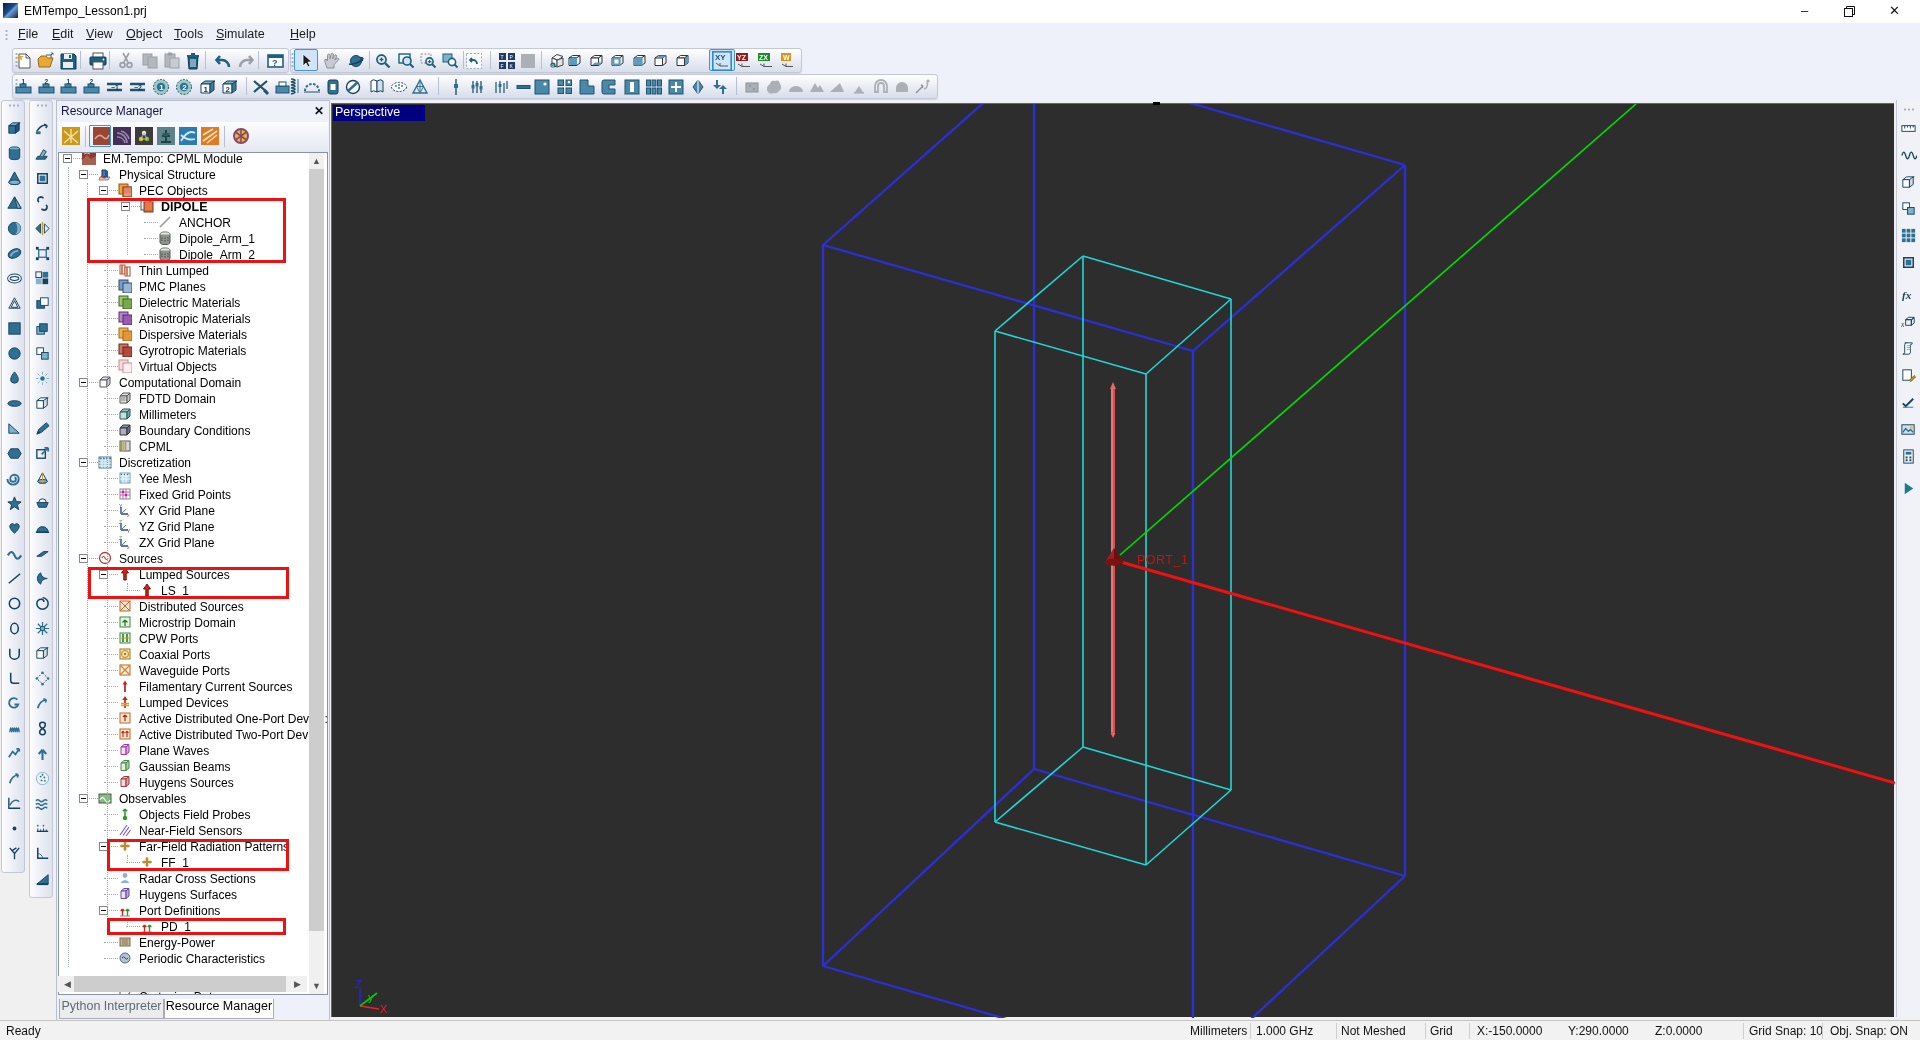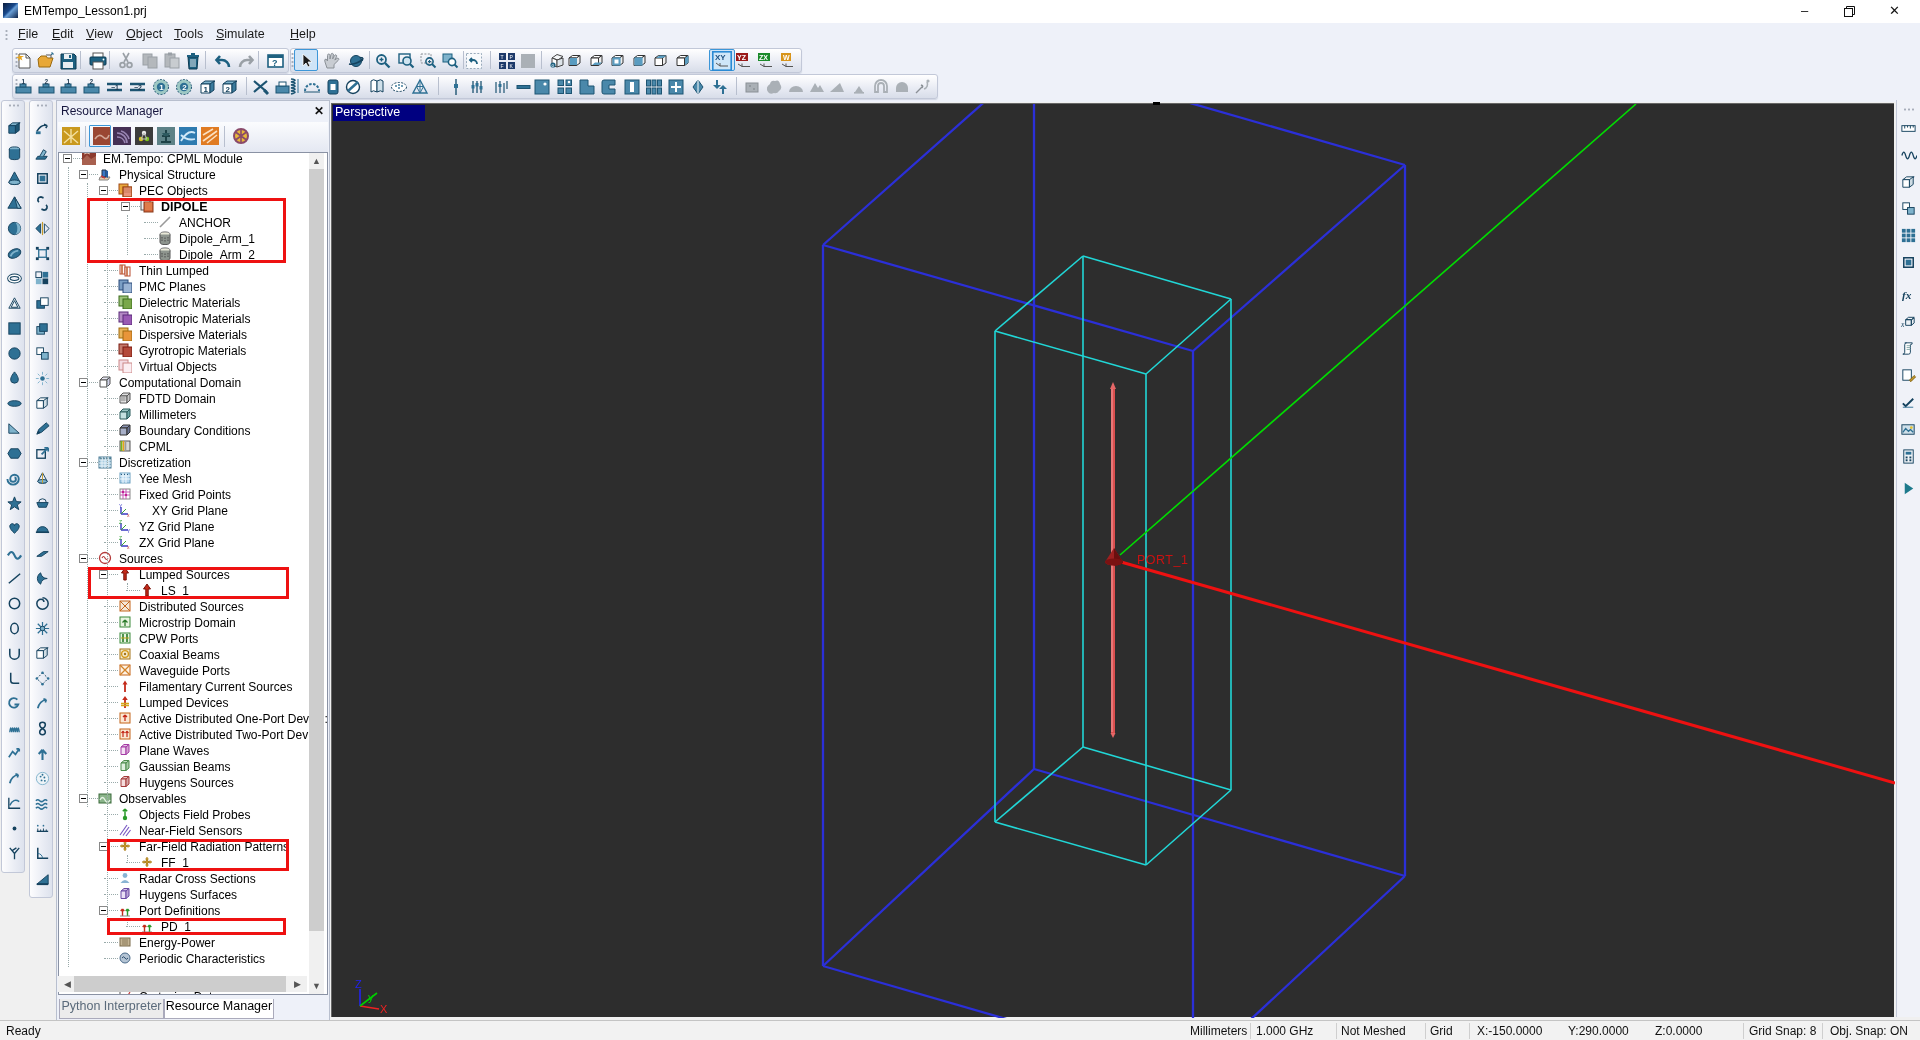--- a/index.html
+++ b/index.html
@@ -952,21 +952,21 @@
           <span class="tlbl" style="left:137px">Fixed Grid Points</span>
         </div>
         <div class="trow" style="top:502px">
           <i class="hdot" style="left:102px;width:14px"></i>
           <svg class="ticn" style="left:116px" viewBox="0 0 14 14">
             <path d="M3 11 L3 4 M3 11 L10 11" stroke="#3a3ac4" stroke-width="1.4"></path>
             <path d="M3 11 L8 6" stroke="#3aa43a"></path>
             <text x="1" y="5" font-size="5" fill="#3a3ac4">Y</text>
             <text x="9" y="14" font-size="5" fill="#c43a3a">x</text>
           </svg>
-          <span class="tlbl" style="left:150px">XY Grid Plane</span>
+          <span class="tlbl" style="left:137px">XY Grid Plane</span>
         </div>
         <div class="trow" style="top:518px">
           <i class="hdot" style="left:102px;width:14px"></i>
           <svg class="ticn" style="left:116px" viewBox="0 0 14 14">
             <path d="M3 11 L3 4 M3 11 L10 11" stroke="#3a3ac4" stroke-width="1.4"></path>
             <path d="M3 11 L8 6" stroke="#3aa43a"></path>
             <text x="1" y="5" font-size="5" fill="#3aa43a">Z</text>
             <text x="9" y="14" font-size="5" fill="#3a3ac4">Y</text>
           </svg>
           <span class="tlbl" style="left:137px">YZ Grid Plane</span>
@@ -1034,21 +1034,21 @@
           </svg>
           <span class="tlbl" style="left:137px">CPW Ports</span>
         </div>
         <div class="trow" style="top:646px">
           <i class="hdot" style="left:102px;width:14px"></i>
           <svg class="ticn" style="left:116px" viewBox="0 0 14 14">
             <rect x="2" y="2" width="10" height="10" fill="#f4ead0" stroke="#a4741a"></rect>
             <circle cx="7" cy="7" r="3.4" fill="none" stroke="#d49a1a" stroke-width="1.4"></circle>
             <circle cx="7" cy="7" r="1.2" fill="#a4741a"></circle>
           </svg>
-          <span class="tlbl" style="left:137px">Coaxial Beams</span>
+          <span class="tlbl" style="left:137px">Coaxial Ports</span>
         </div>
         <div class="trow" style="top:662px">
           <i class="hdot" style="left:102px;width:14px"></i>
           <svg class="ticn" style="left:116px" viewBox="0 0 14 14">
             <rect x="2" y="2" width="10" height="10" fill="#fdf2e4" stroke="#c4641a"></rect>
             <path d="M2 2 L12 12 M12 2 L2 12" stroke="#d4842a" stroke-width="1.3"></path>
           </svg>
           <span class="tlbl" style="left:137px">Waveguide Ports</span>
         </div>
         <div class="trow" style="top:678px">
@@ -1368,20 +1368,20 @@
   </div>
 <div id="statusbar">
     <span class="st" style="left:6px">Ready</span>
     <span class="st" style="left:1190px">Millimeters</span>
     <span class="st" style="left:1256px">1.000 GHz</span>
     <span class="st" style="left:1341px">Not Meshed</span>
     <span class="st" style="left:1430px">Grid</span>
     <span class="st" style="left:1477px">X:-150.0000</span>
     <span class="st" style="left:1568px">Y:290.0000</span>
     <span class="st" style="left:1655px">Z:0.0000</span>
-    <span class="st" style="left:1749px">Grid Snap: 8</span>
+    <span class="st" style="left:1749px">Grid Snap: 10</span>
     <span class="st" style="left:1830px">Obj. Snap: ON</span>
     <i class="stsep" style="left:1250px"></i>
     <i class="stsep" style="left:1336px"></i>
     <i class="stsep" style="left:1425px"></i>
     <i class="stsep" style="left:1469px"></i>
     <i class="stsep" style="left:1743px"></i>
     <i class="stsep" style="left:1822px"></i>
   </div>
 </body></html>

